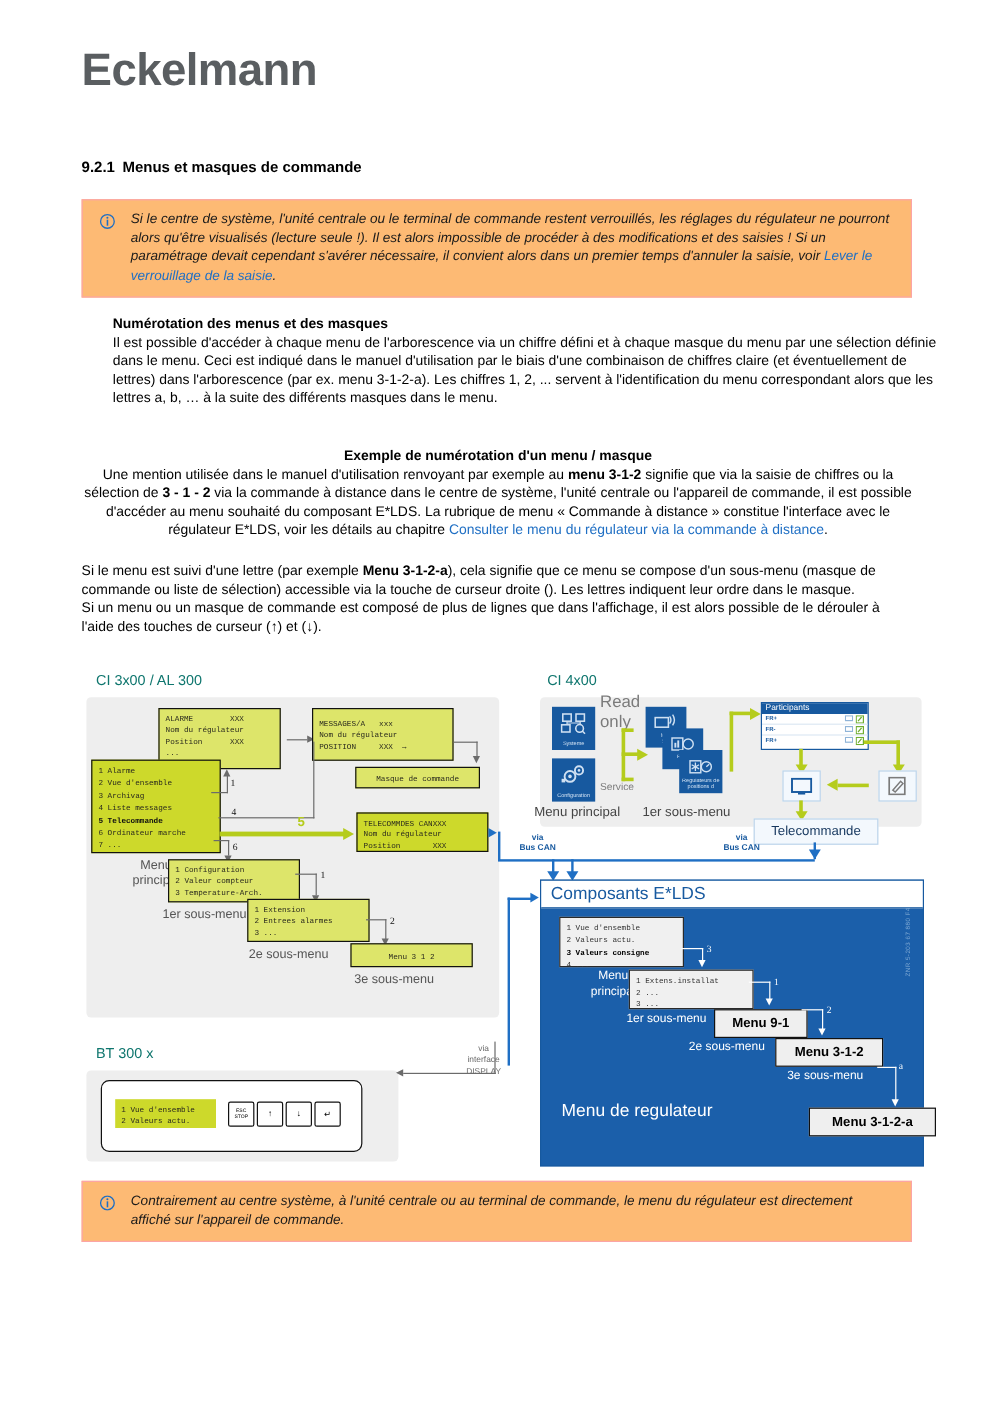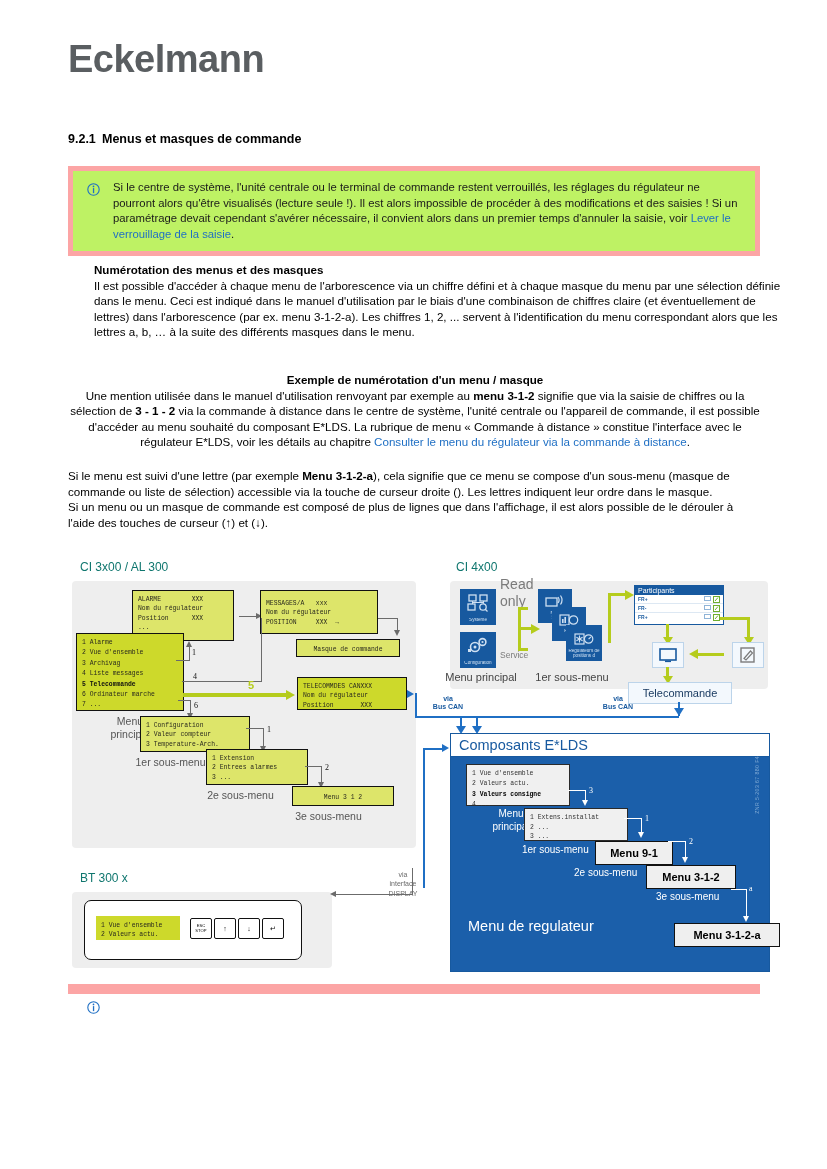--- a/index.html
+++ b/index.html
@@ -9,22 +9,22 @@
 
   
   .logo{position:absolute;left:68px;top:38px;font-size:38px;font-weight:bold;
         color:#5a5e61;letter-spacing:-0.5px;font-family:"Liberation Sans",sans-serif;}
 
   
   .sec-head{position:absolute;left:68px;top:132px;font-size:12.5px;font-weight:bold;}
   .sec-head .num{display:inline-block;width:34px;}
 
   
-  .note{position:absolute;border:5px solid #fca5a5;background:#bef264;
-        box-sizing:border-box;}
+  .note{position:absolute;border:1px solid #fca5a5;background:#fdba74;
+        box-sizing:border-box;font-style:italic;}
   .note .ico{position:absolute;left:14px;top:11px;width:13px;height:13px;}
   .note .txt{margin:9px 16px 9px 40px;font-size:11.3px;line-height:1.38;color:#1a1a1a;}
   .lnk{color:#1f6fc4;}
 
   #note-top{left:68px;top:166px;width:692px;}
   #note-bottom{left:68px;top:984px;width:692px;}
 
   
   .bodytxt{position:absolute;left:68px;width:694px;font-size:11.6px;line-height:1.345;}
   .bodytxt b{font-weight:bold;}
@@ -446,16 +446,17 @@
   </div>
 
   <div class="note" id="note-bottom">
     <span class="ico">
       <svg width="13" height="13" viewBox="0 0 13 13">
           <circle cx="6.5" cy="6.5" r="5.7" fill="none" stroke="#1f6fc4" stroke-width="1.1"></circle>
           <circle cx="6.5" cy="3.4" r="0.85" fill="#1f6fc4"></circle>
           <rect x="5.9" y="5.1" width="1.3" height="5" fill="#1f6fc4"></rect>
         </svg>
     </span>
+    <div class="txt">Contrairement au centre système, à l'unité centrale ou au terminal de commande, le menu du régulateur est directement affiché sur l'appareil de commande.</div>
   </div>
 
 
 </div>
 
 </body></html>

